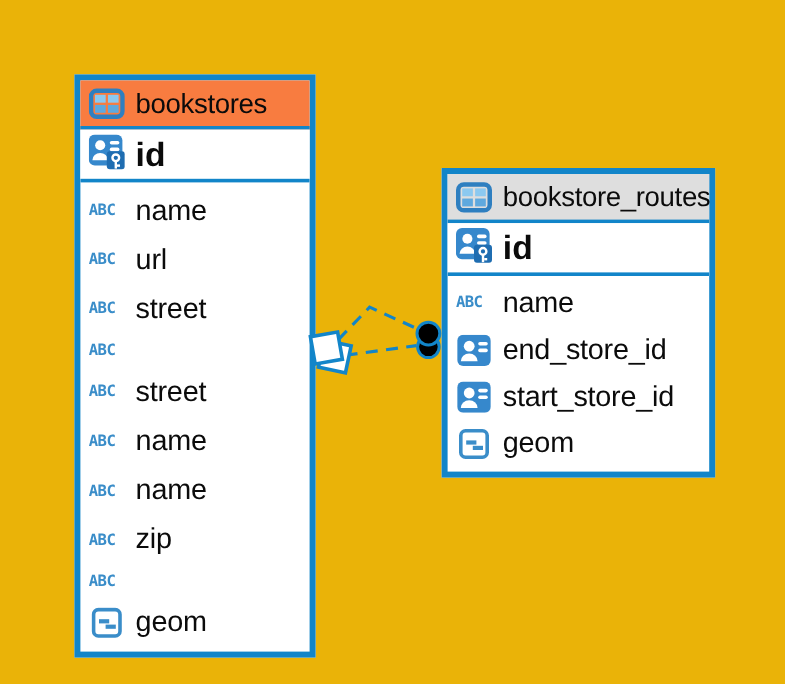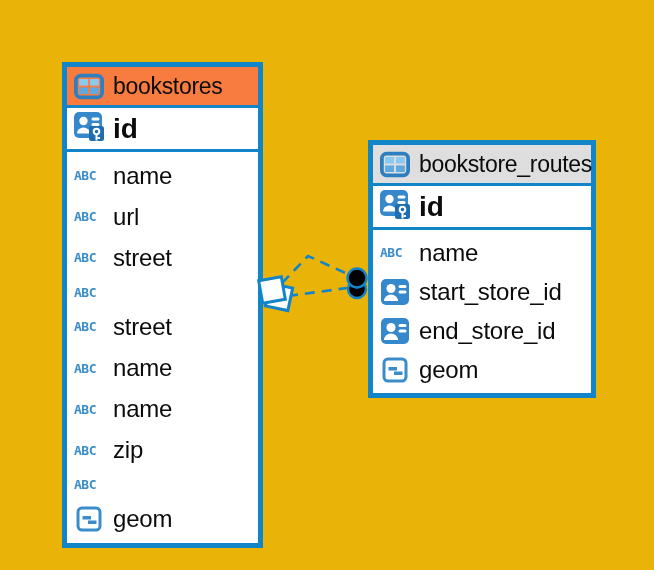--- a/index.html
+++ b/index.html
@@ -157,33 +157,33 @@
       <div class="row">
         <span class="icon-slot">
           <svg width="28" height="26" viewBox="0 0 28 26">
             <rect x="0" y="0" width="28" height="26" rx="5" fill="#3688cc"></rect>
             <circle cx="10" cy="9.5" r="4.5" fill="#ffffff"></circle>
             <path d="M3 22 a7 6.5 0 0 1 14 0 z" fill="#ffffff"></path>
             <rect x="17.5" y="6" width="8" height="3" rx="1.5" fill="#ffffff"></rect>
             <rect x="17.5" y="11.5" width="8" height="3" rx="1.5" fill="#ffffff"></rect>
           </svg>
         </span>
-        <span class="label">start_store_id</span>
+        <span class="label">end_store_id</span>
       </div>
       <div class="row">
         <span class="icon-slot">
           <svg width="28" height="26" viewBox="0 0 28 26">
             <rect x="0" y="0" width="28" height="26" rx="5" fill="#3688cc"></rect>
             <circle cx="10" cy="9.5" r="4.5" fill="#ffffff"></circle>
             <path d="M3 22 a7 6.5 0 0 1 14 0 z" fill="#ffffff"></path>
             <rect x="17.5" y="6" width="8" height="3" rx="1.5" fill="#ffffff"></rect>
             <rect x="17.5" y="11.5" width="8" height="3" rx="1.5" fill="#ffffff"></rect>
           </svg>
         </span>
-        <span class="label">end_store_id</span>
+        <span class="label">start_store_id</span>
       </div>
       <div class="row">
         <span class="icon-slot">
           <svg width="26" height="26" viewBox="0 0 26 26">
             <rect x="2" y="2" width="22" height="22" rx="4" fill="#ffffff" stroke="#3a8dc9" stroke-width="3"></rect>
             <rect x="6.5" y="10" width="8.5" height="3.5" fill="#3a8dc9"></rect>
             <rect x="12" y="14.5" width="8.5" height="3.5" fill="#3a8dc9"></rect>
           </svg>
         </span>
         <span class="label">geom</span>

